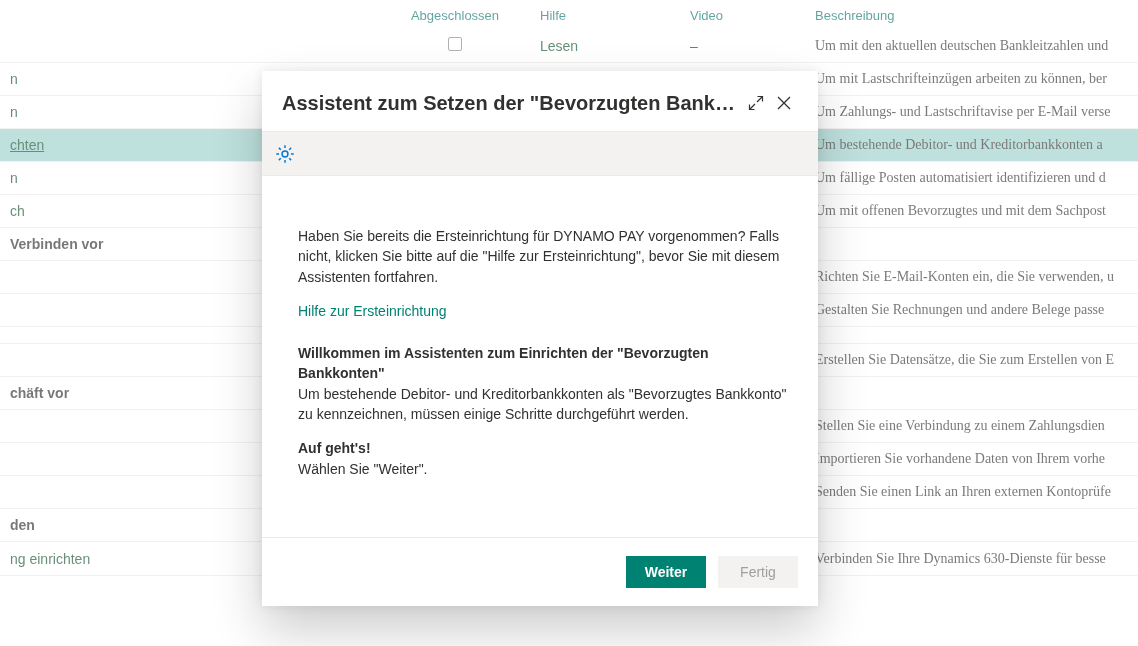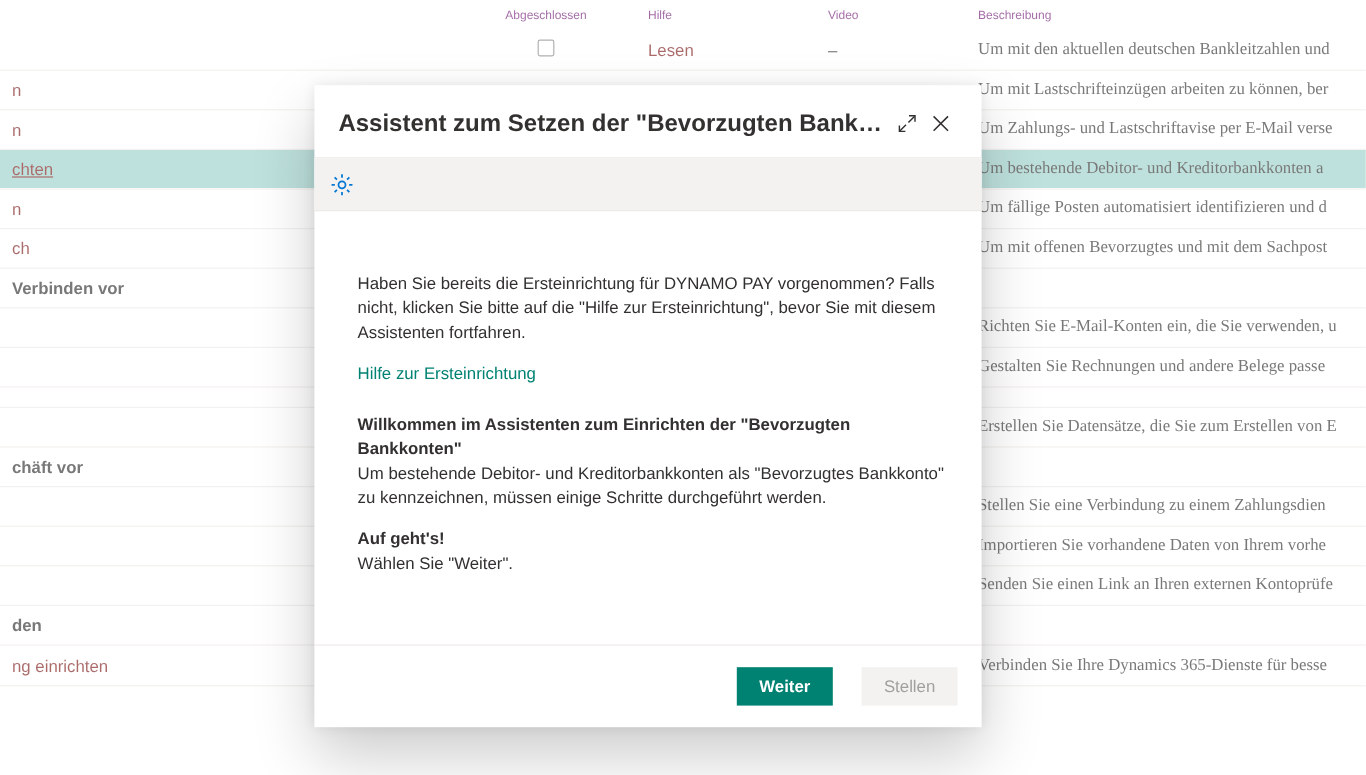--- a/index.html
+++ b/index.html
@@ -1,29 +1,29 @@
 <!DOCTYPE html>
 <html><head>
   <meta charset="utf-8">
   <style>
     * { box-sizing: border-box; margin: 0; padding: 0; }
     html, body { width: 1138px; height: 646px; overflow: hidden; font-family: "Segoe UI", Tahoma, sans-serif; font-size: 14px; color: #323130; background: #fff; }
 
     .bg { position: absolute; top: 0; left: 0; width: 1138px; height: 646px; }
 
     table.setup { width: 100%; border-collapse: collapse; table-layout: fixed; }
-    table.setup th { font-weight: 400; color: #701a75; text-align: left; padding: 8px 10px 6px; font-size: 10px; }
+    table.setup th { font-weight: 400; color: #0f766e; text-align: left; padding: 8px 10px 6px; font-size: 13px; }
     table.setup td { padding: 8px 10px; border-bottom: 1px solid #edebe9; vertical-align: middle; white-space: nowrap; overflow: hidden; text-overflow: ellipsis; }
 
     .col-name { width: 380px; }
     .col-desc { width: auto; font-family: Liberation Serif, serif; }
 
     td.col-desc { }
 
-    .link { color: #7f1d1d; cursor: pointer; }
+    .link { color: #14532d; cursor: pointer; }
 
     .row-group td { font-weight: 600; color: #323130; padding-top: 16px; }
 
     .row-selected td { background: #9cd2cb; }
     .row-selected td .link { text-decoration: underline; text-align: center; }
 
     .chk { width: 14px; height: 14px; border: 1px solid #8a8886; border-radius: 2px; display: inline-block; }
 
     
     .overlay { position: absolute; inset: 0; background: rgba(255,255,255,0.35); }
@@ -35,21 +35,21 @@
     .hdr-btn { width: 28px; height: 28px; display: flex; align-items: center; justify-content: center; cursor: pointer; color: #323130; }
 
     .iconbar { background: #f3f2f1; padding: 8px 12px; border-bottom: 1px solid #edebe9; display: flex; align-items: center; height:44px; }
     .gear-icn { color: #0078d4; display: inline-flex; }
 
     .modal-body { padding: 14px 20px 10px 36px; flex: 1; overflow: hidden; line-height: 1.45; color: #323130; margin-top: 36px; }
     .modal-body p { margin-bottom: 14px; }
     .link-teal { color: #008272; cursor: pointer; display: inline-block; margin-bottom: 22px; }
     .bold { font-weight: 600; }
 
-    .modal-footer { border-top: 1px solid #edebe9; padding: 18px 20px; display: flex; justify-content: flex-end; gap: 24px; }
+    .modal-footer { border-top: 1px solid #edebe9; padding: 18px 20px; display: flex; justify-content: flex-end; gap: 12px; }
     .btn { min-width: 80px; height: 32px; padding: 0 18px; font-size: 14px; border: 0; cursor: pointer; }
     .btn-primary { background: #008272; color: #fff; font-weight: 600; }
     .btn-disabled { background: #f3f2f1; color: #a19f9d; cursor: default; }
 
     svg { display: block; }
   </style>
 </head>
 <body>
 
 <div class="bg">
@@ -165,21 +165,21 @@
           <td class="col-desc">Senden Sie einen Link an Ihren externen Kontoprüfe</td>
         </tr>
         <tr class="row-group">
           <td colspan="5">den</td>
         </tr>
         <tr>
           <td class="col-name"><span class="link">ng einrichten</span></td>
           <td style="text-align: center;"><span class="chk"></span></td>
           <td><span class="link">Lesen</span></td>
           <td>–</td>
-          <td class="col-desc">Verbinden Sie Ihre Dynamics 365-Dienste für besse</td>
+          <td class="col-desc">Verbinden Sie Ihre Dynamics 630-Dienste für besse</td>
         </tr>
       </tbody>
   </table>
 </div>
 
 <div class="overlay"></div>
 
 <div class="modal">
   <div class="modal-header">
     <div class="modal-title">Assistent zum Setzen der "Bevorzugten Bankko...</div>
@@ -217,15 +217,15 @@
     </p>
 
     <p>
       <span class="bold">Auf geht's!</span><br>
       <span>Wählen Sie "Weiter".</span>
     </p>
   </div>
 
   <div class="modal-footer">
     <button class="btn btn-primary">Weiter</button>
-    <button class="btn btn-disabled">Stellen</button>
+    <button class="btn btn-disabled">Fertig</button>
   </div>
 </div>
 
 </body></html>

